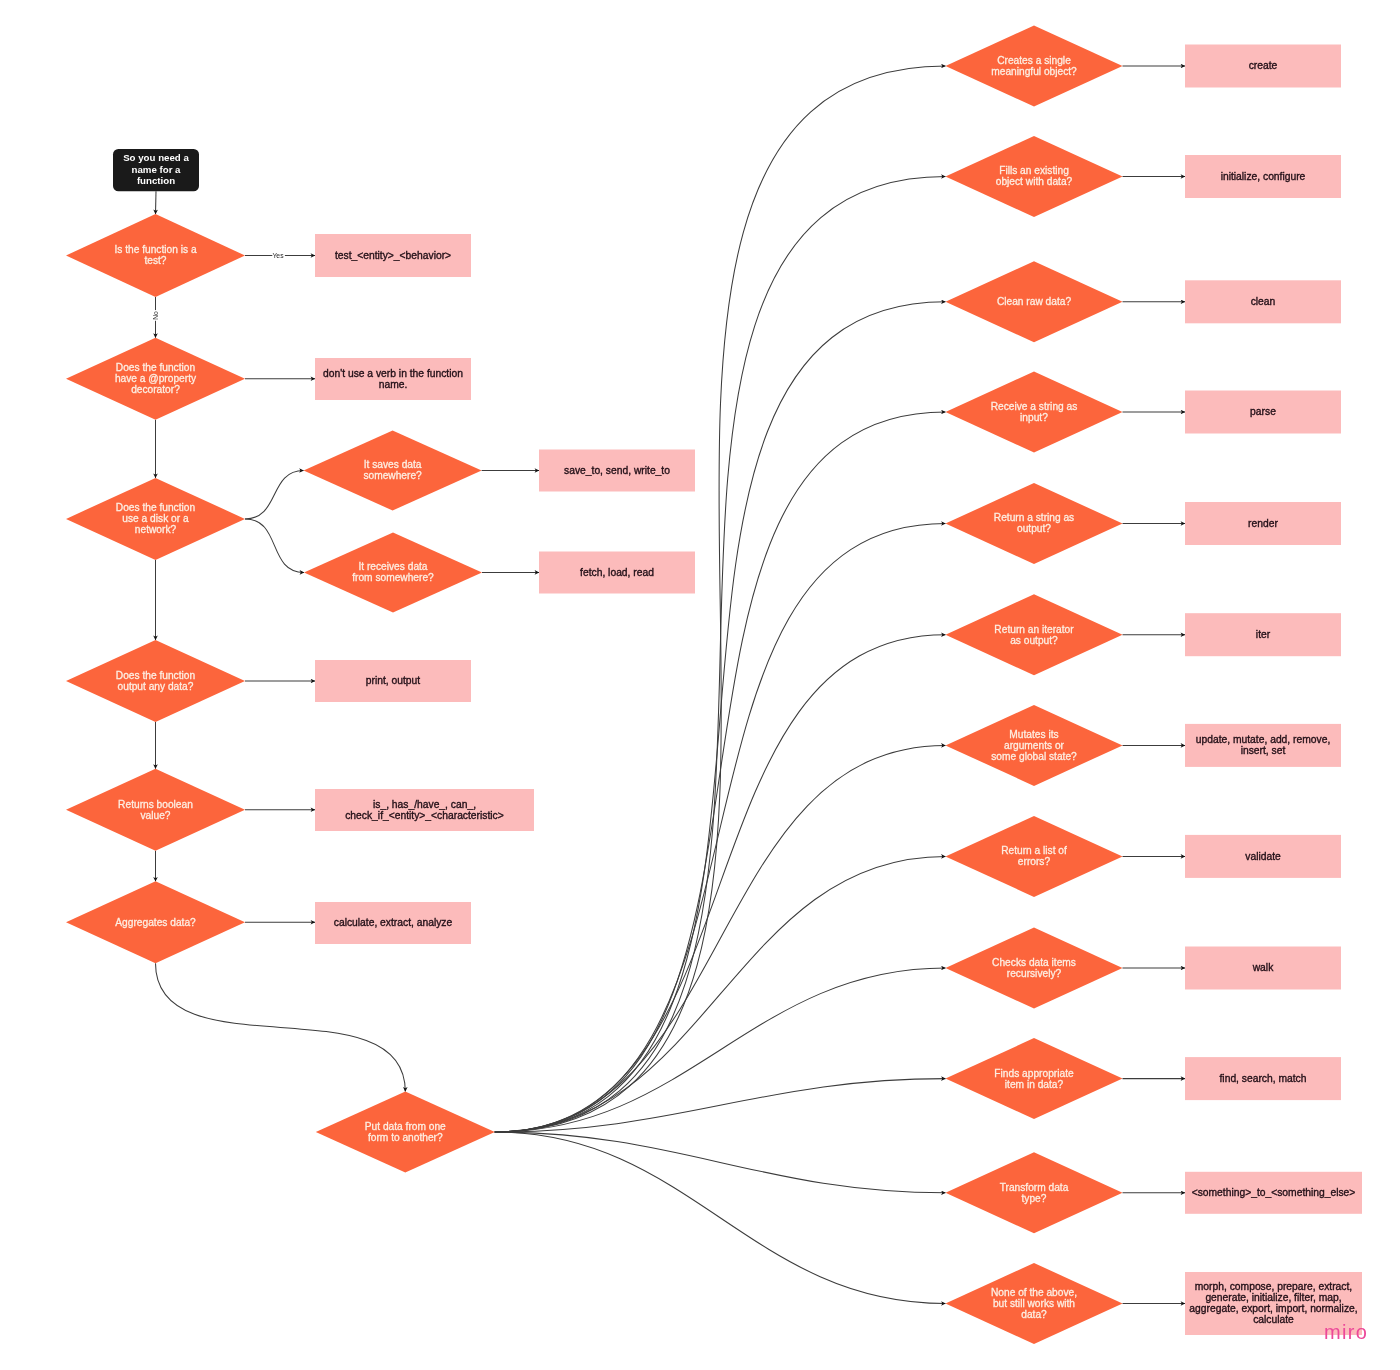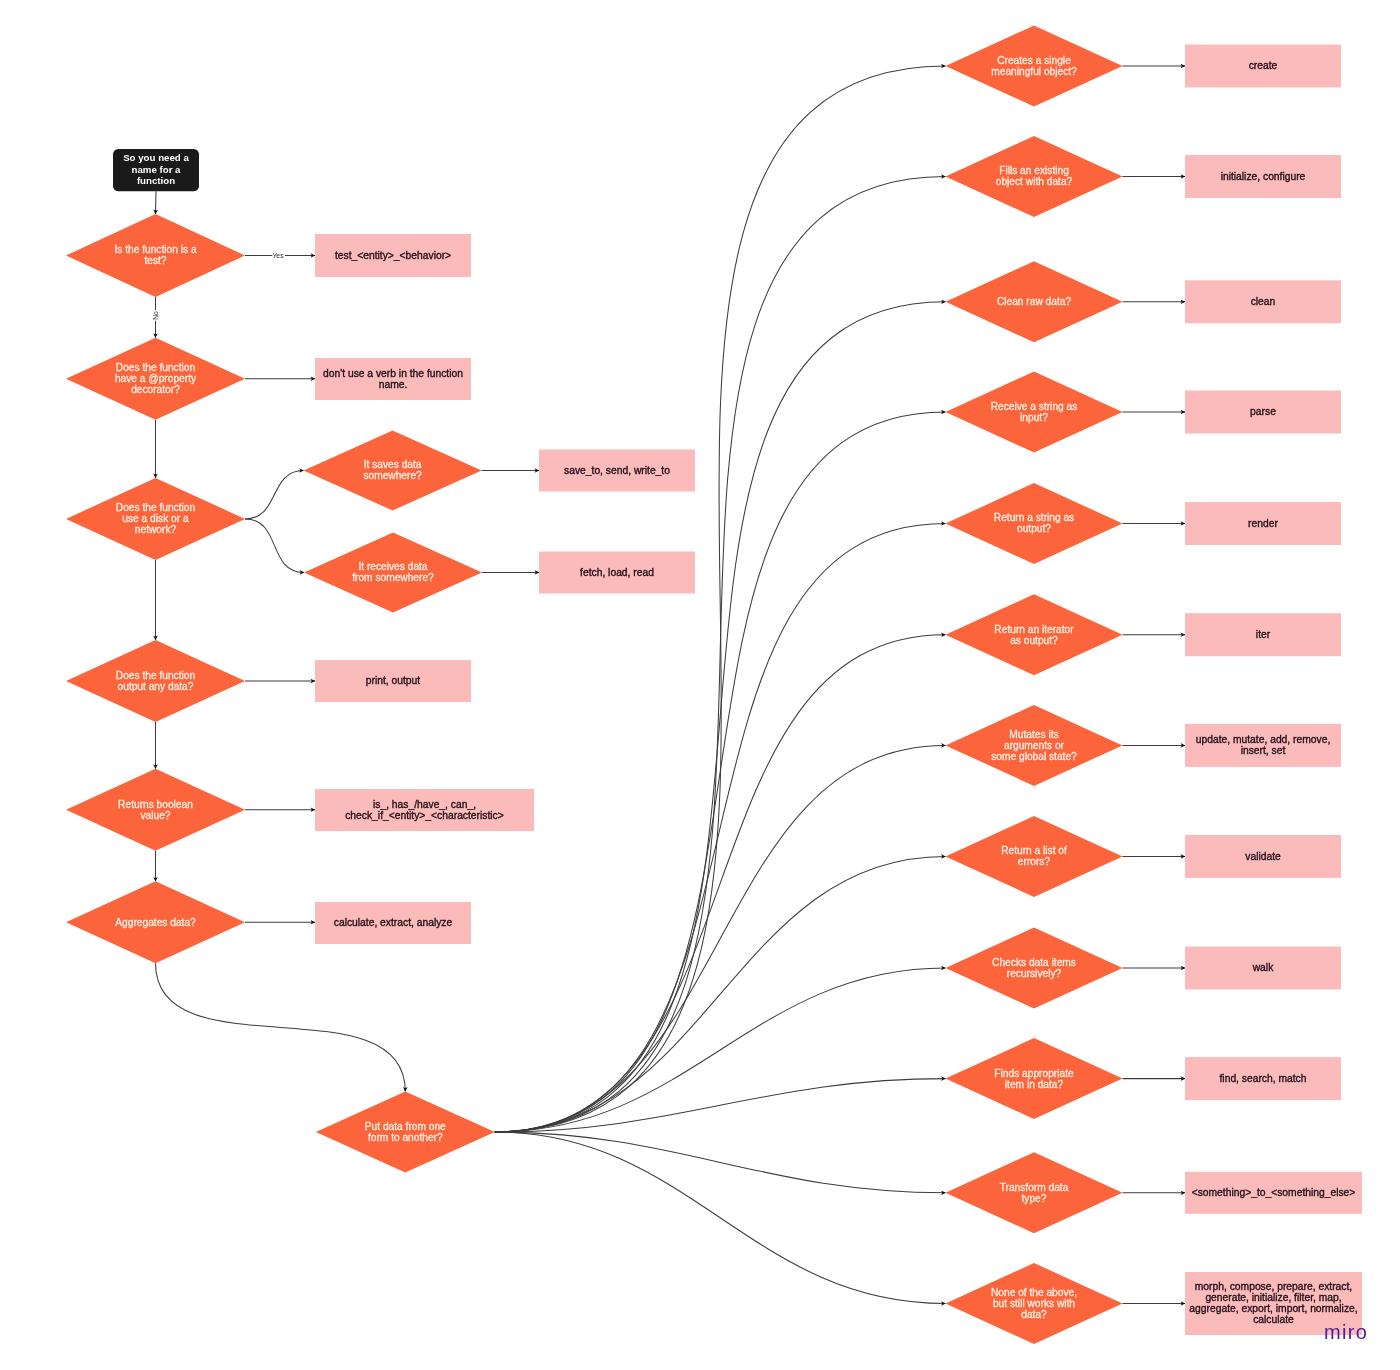--- a/index.html
+++ b/index.html
@@ -11,21 +11,21 @@
   .shape-text{font-family:"Liberation Sans",sans-serif;text-anchor:middle;}
   .d-text{fill:#fdeee2;font-size:10.2px;stroke:#fdeee2;stroke-width:0.3px;paint-order:stroke fill;}
   .p-text{fill:#231018;font-size:10.3px;stroke:#231018;stroke-width:0.35px;paint-order:stroke fill;}
   .k-text{fill:#ffffff;font-size:9.7px;font-weight:bold;}
   .edge-label{fill:#262626;font-size:6.8px;font-family:"Liberation Sans",sans-serif;
               text-anchor:middle;}
   .edge-label-halo{stroke:#ffffff;stroke-width:3.2px;stroke-linejoin:round;fill:#ffffff;}
   .edge{fill:none;stroke:#3c3c3c;stroke-width:1.05;}
   .watermark{position:absolute;left:1324px;top:1322px;
              font-family:"Liberation Sans",sans-serif;
-             font-size:20px;line-height:20px;color:#4c1d95;letter-spacing:1.3px;}
+             font-size:20px;line-height:20px;color:#ec4899;letter-spacing:1.3px;}
 </style>
 </head>
 <body>
 
 <div id="board">
   <svg id="diagram" viewBox="0 0 1400 1370">
     <defs>
       <marker id="arrow" viewBox="0 0 10 10" refX="9.6" refY="5" markerUnits="userSpaceOnUse" markerWidth="7.8" markerHeight="4.6" orient="auto-start-reverse">
         <path d="M 0 0 L 10 5 L 0 10 L 2.7 5 z" fill="#111111"></path>
       </marker>

